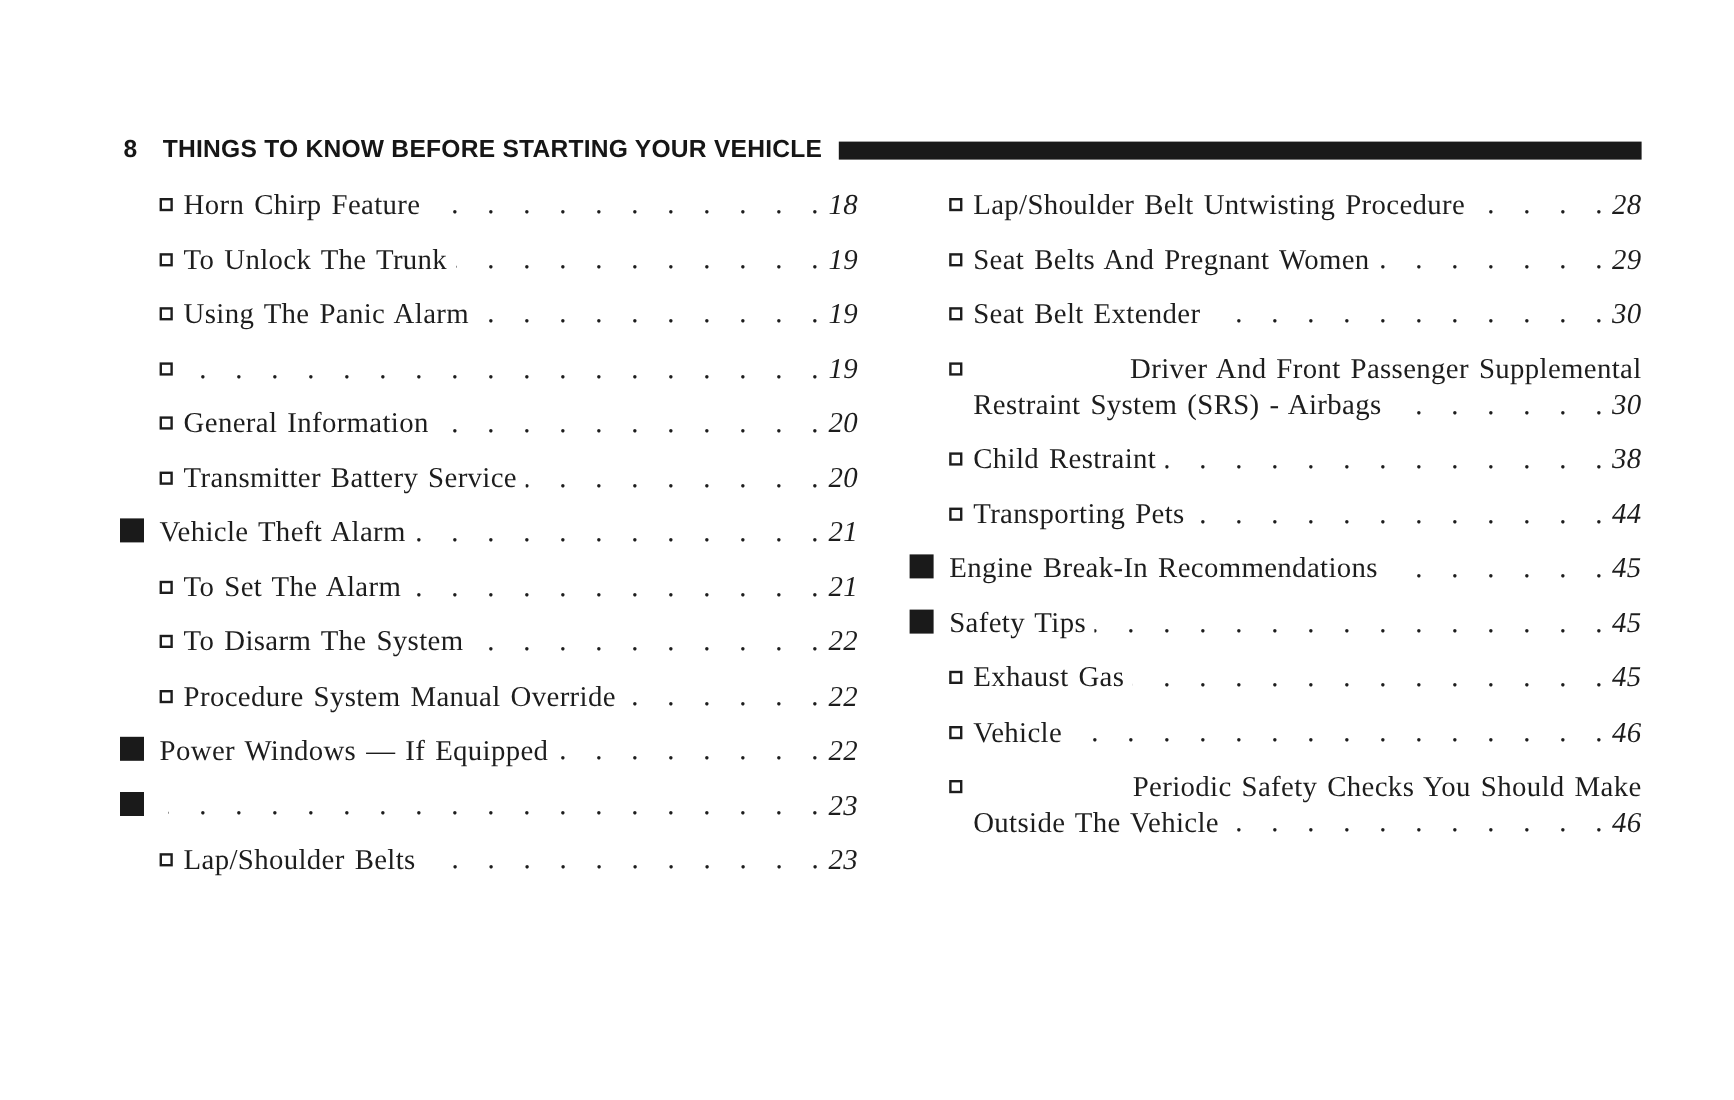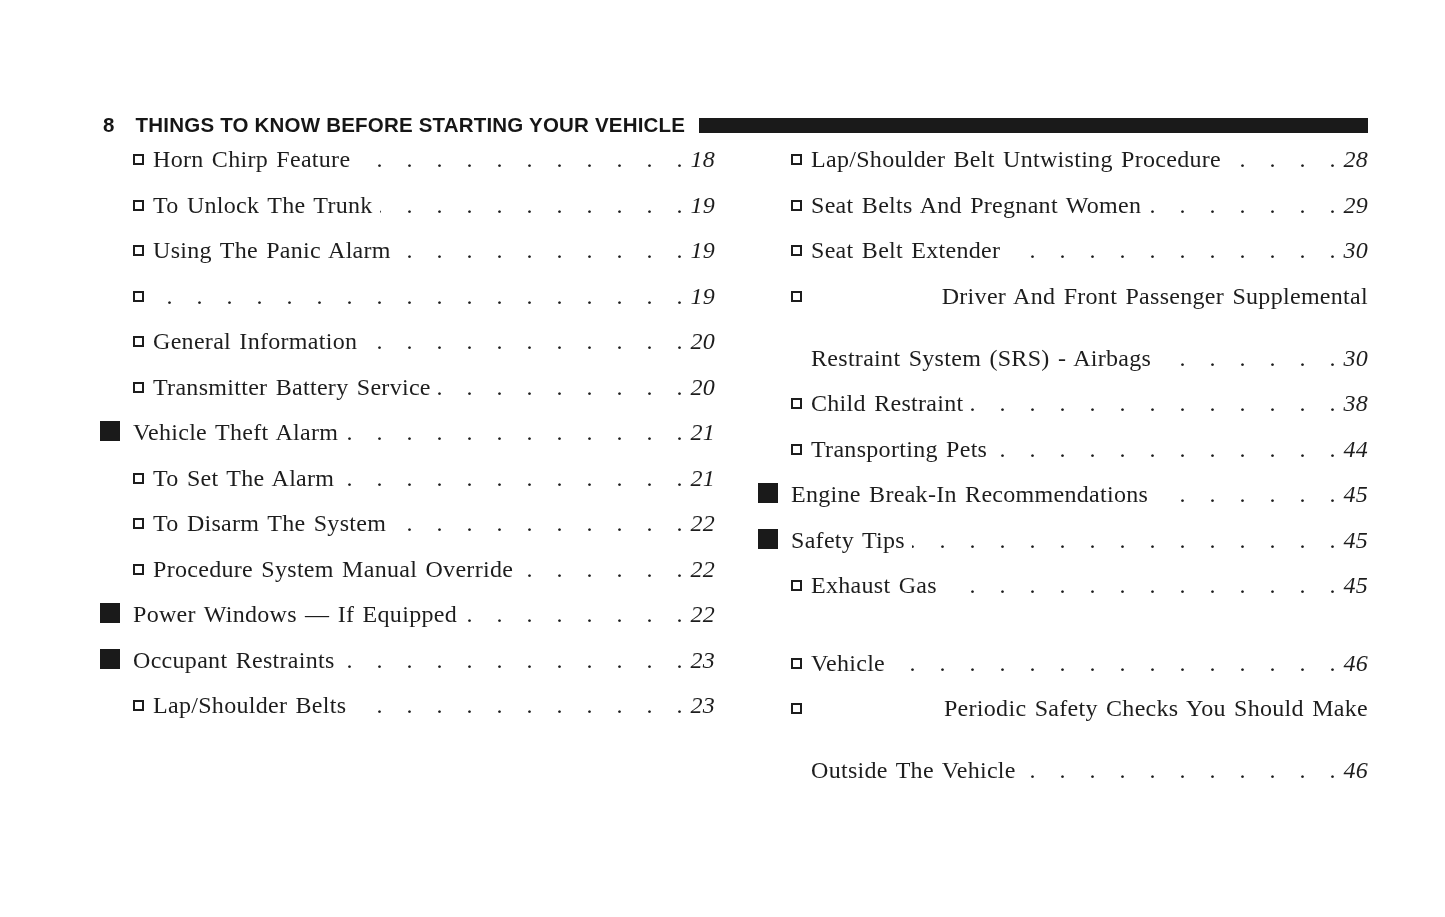--- a/index.html
+++ b/index.html
@@ -32,21 +32,21 @@
     flex: 1;
     height: 15px;
     background: #1a1a1a;
     margin-left: 14px;
     min-width: 40px;
   }
 
   
   .col {
     position: absolute;
-    top: 144px;
+    top: 156px;
     font-size: 24px;
     letter-spacing: 0.3px;
     word-spacing: 2px;
   }
   .col-left  { left: 100px; width: 615px; }
   .col-right { left: 758px; width: 610px; }
 
   
   .entry {
     display: flex;
@@ -89,21 +89,20 @@
 
   .pagenum { flex: none; white-space: nowrap; font-style: italic; }
 
   
   .entry.twoline .body { flex: 1; min-width: 0; }
   .entry.twoline .line1 { display: block; white-space: nowrap; text-align: right; }
   .entry.twoline .line2 {
     display: flex;
     align-items: flex-start;
     line-height: 30px;
-    margin-top: 32px;
   }
 </style>
 </head>
 <body>
 
 <div class="header">
   <span class="hdr-num">8</span>
   <span class="hdr-title">THINGS TO KNOW BEFORE STARTING YOUR VEHICLE</span>
   <div class="hdr-bar"></div>
 </div>
@@ -181,21 +180,20 @@
 
   <div class="entry main">
     <span class="bullet filled"></span>
     <span class="label">Power Windows — If Equipped</span>
     <span class="leader"></span>
     <span class="pagenum">22</span>
   </div>
 
   <div class="entry main">
     <span class="bullet filled"></span>
-    <span class="label">Occupant Restraints</span>
     <span class="leader"></span>
     <span class="pagenum">23</span>
   </div>
 
   <div class="entry sub">
     <span class="bullet hollow"></span>
     <span class="label">Lap/Shoulder Belts</span>
     <span class="leader"></span>
     <span class="pagenum">23</span>
   </div>

